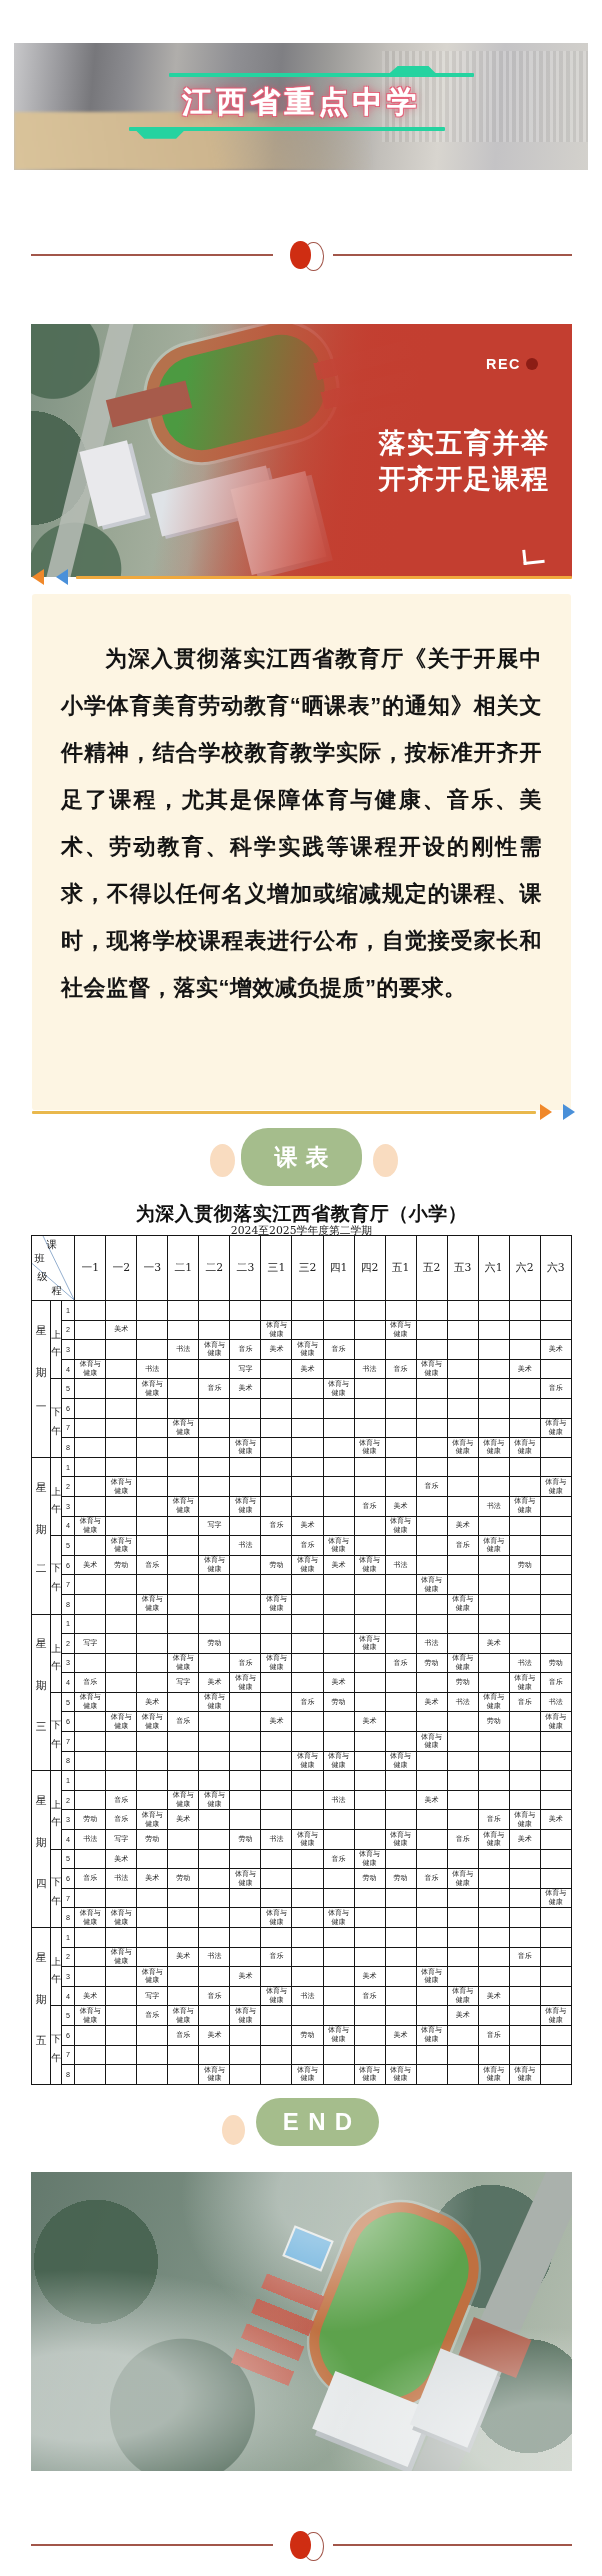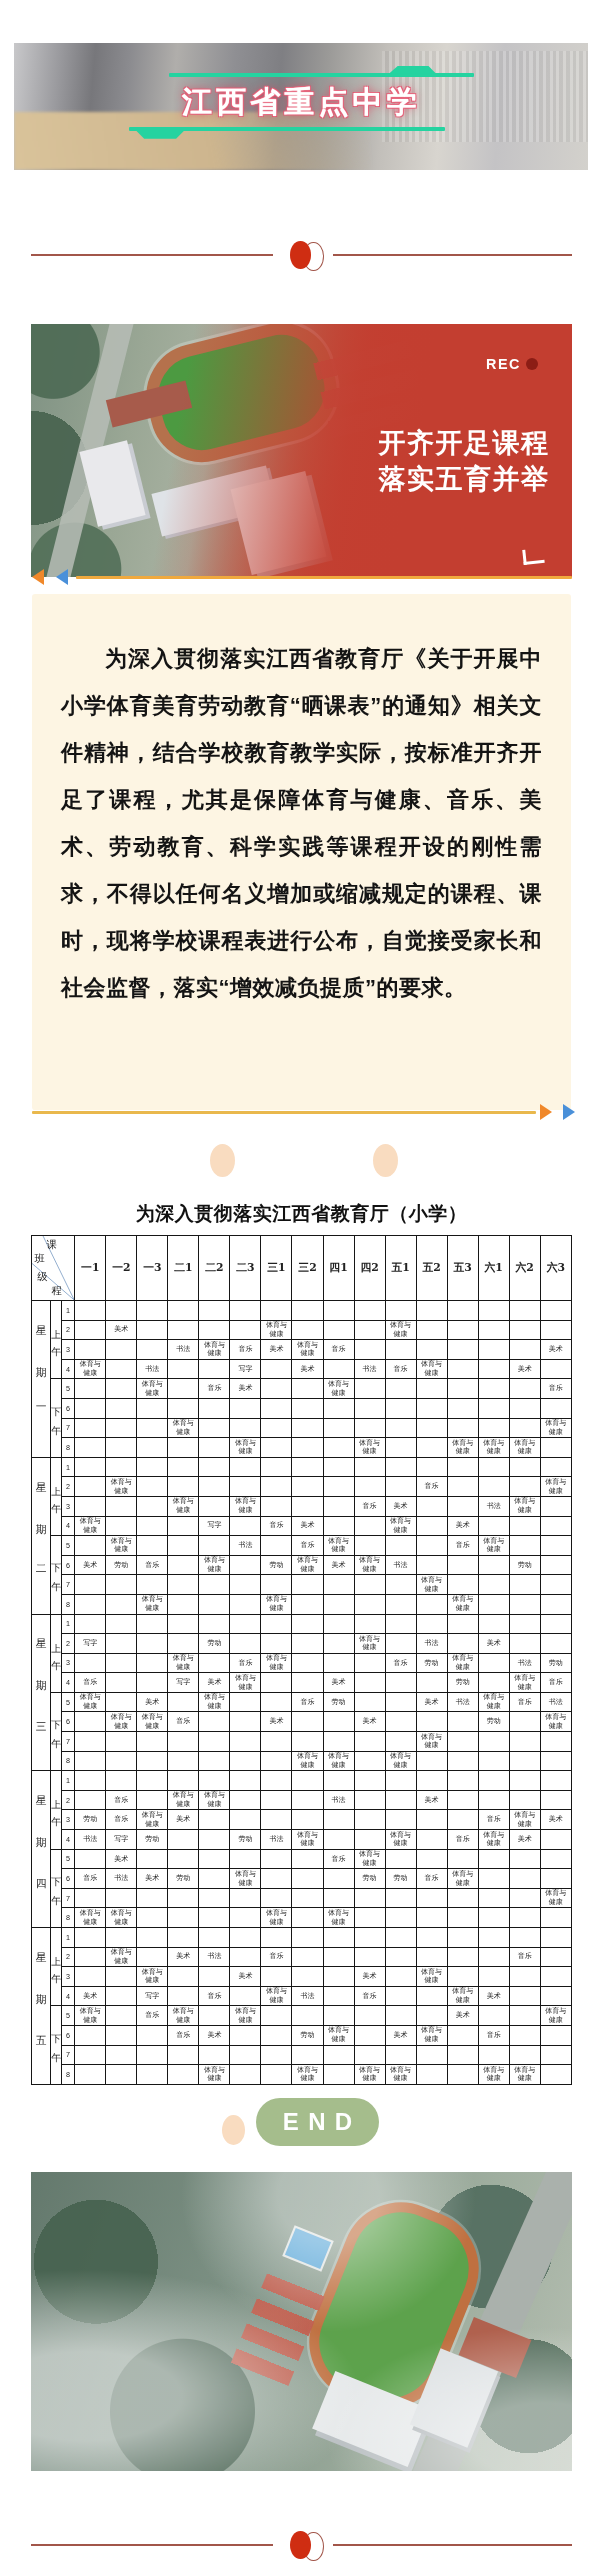--- a/index.html
+++ b/index.html
@@ -105,21 +105,21 @@
     font-size:10.8px;color:#222;}
   .tt-wrap{left:31px;top:1235px;width:541px;}
   table.tt{border-collapse:collapse;table-layout:fixed;width:541px;border:1.5px solid #161616;
     font-family:"DejaVu Serif",serif;}
   table.tt th,table.tt td{border:1px solid #161616;padding:0;text-align:center;vertical-align:middle;overflow:hidden;}
   table.tt thead tr{height:65px;}
   table.tt tbody tr{height:19.6px;}
   th.tt-corner{position:relative;}
   th.tt-corner svg{position:absolute;inset:0;width:100%;height:100%;}
   th.tt-corner span{position:absolute;font-size:10.3px;font-weight:400;color:#222;}
-  th.tt-class{font-size:10.8px;font-weight:700;color:#222;}
+  th.tt-class{font-size:10.8px;font-weight:400;color:#222;}
   td.ttd-day{writing-mode:vertical-lr;font-size:10.8px;letter-spacing:42px;color:#222;}
   td.ttd-ampm{writing-mode:vertical-lr;font-size:9.8px;letter-spacing:18.5px;color:#222;}
   td.ttd-num{font-size:7.2px;color:#222;font-family:"Liberation Sans",sans-serif;}
   td.ttd-sub{font-size:7px;line-height:8.8px;color:#222;}
 
   
   .photo2{left:31px;top:2172px;width:541px;height:299px;overflow:hidden;
     background:linear-gradient(110deg,#64796d 0%,#7d9184 38%,#9fae9f 72%,#b6bfb2 100%);}
   .p2-forest{position:absolute;inset:0;opacity:.85;
     background:radial-gradient(circle at 12% 30%,#44604d 0 62px,rgba(0,0,0,0) 62px),
@@ -176,42 +176,44 @@
     <div class="h-bldg4"></div>
     <div class="h-bldg1"></div>
     <div class="h-bldg2"></div>
     <div class="h-bldg3"></div>
     <div class="h-redwash"></div>
     <div class="h-rec">
       <span>REC</span>
       <i class="h-recdot"></i>
     </div>
     <div class="h-title">
+      <div>落实五育并举</div>
       <div>开齐开足课程</div>
-      <div>落实五育并举</div>
     </div>
     <div class="h-corner"></div>
   </div>
 
   <div class="abs tri left-orange"></div>
   <div class="abs tri left-blue"></div>
   <div class="abs rule-orange1"></div>
 
   <div class="abs article-block">
     <div class="article-text">为深入贯彻落实江西省教育厅《关于开展中小学体育美育劳动教育“晒课表”的通知》相关文件精神，结合学校教育教学实际，按标准开齐开足了课程，尤其是保障体育与健康、音乐、美术、劳动教育、科学实践等课程开设的刚性需求，不得以任何名义增加或缩减规定的课程、课时，现将学校课程表进行公布，自觉接受家长和社会监督，落实“增效减负提质”的要求。</div>
   </div>
 
   <div class="abs rule-orange2"></div>
   <div class="abs tri right-orange"></div>
   <div class="abs tri right-blue"></div>
 
   <div class="abs peach p1"></div>
   <div class="abs peach p2"></div>
+  <div class="abs badge kb">课表</div>
 
   <div class="abs tt-title">为深入贯彻落实江西省教育厅（小学）</div>
+  <div class="abs tt-term">2024至2025学年度第二学期</div>
   <div class="abs tt-wrap">
     <table class="tt">
         <colgroup>
           <col style="width: 18.5px;">
           <col style="width: 11.3px;">
           <col style="width: 13.4px;">
           <col style="width: 31px;">
           <col style="width: 31px;">
           <col style="width: 31px;">
           <col style="width: 31px;">

